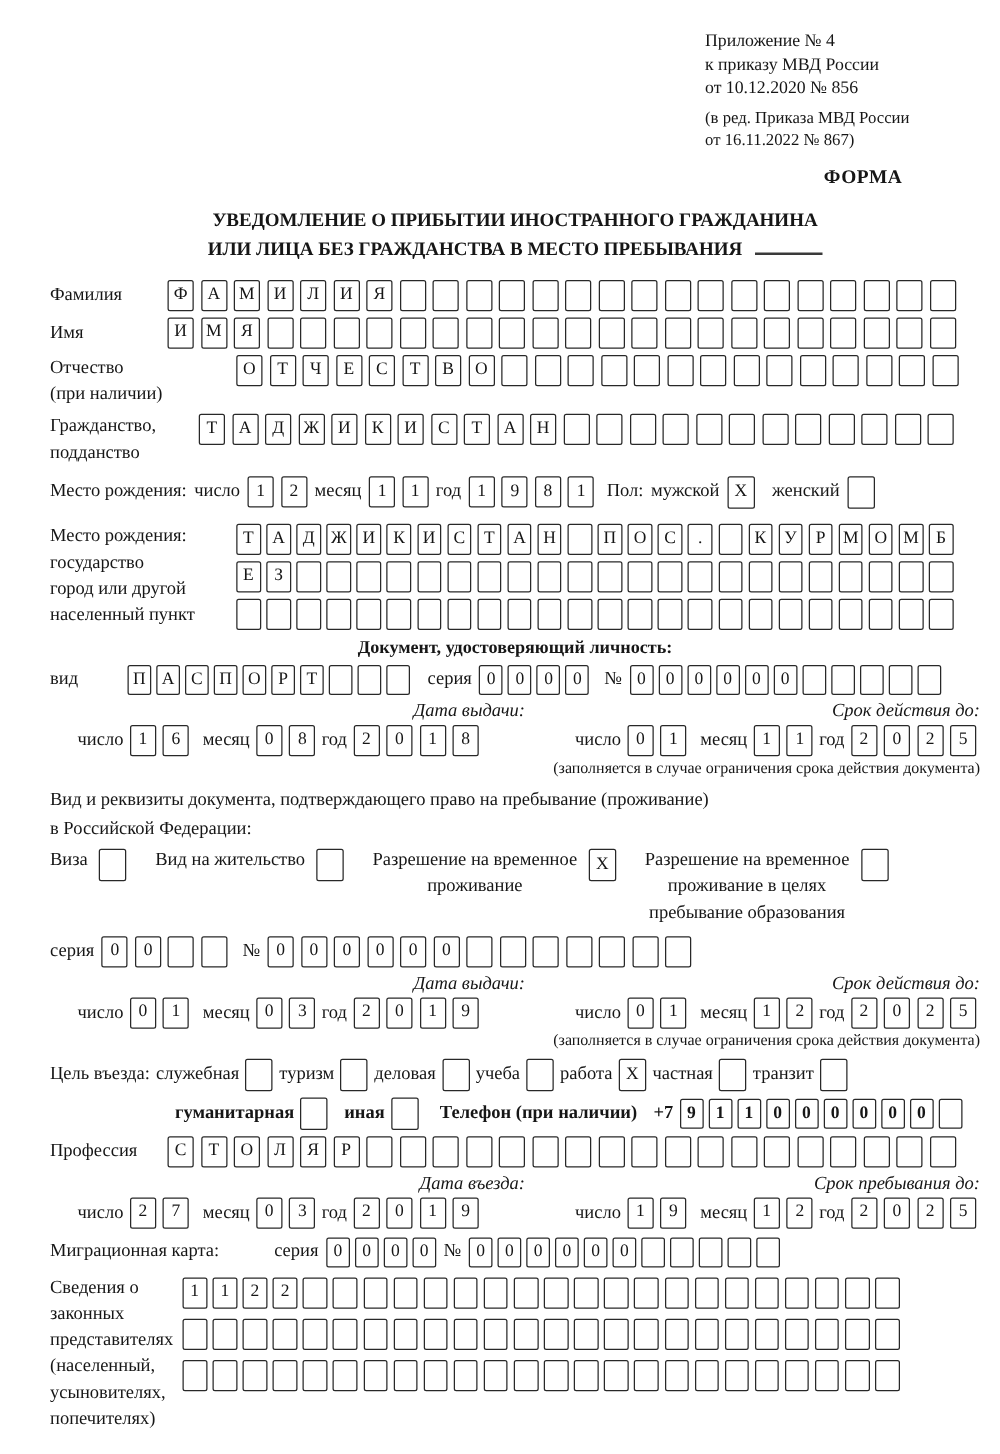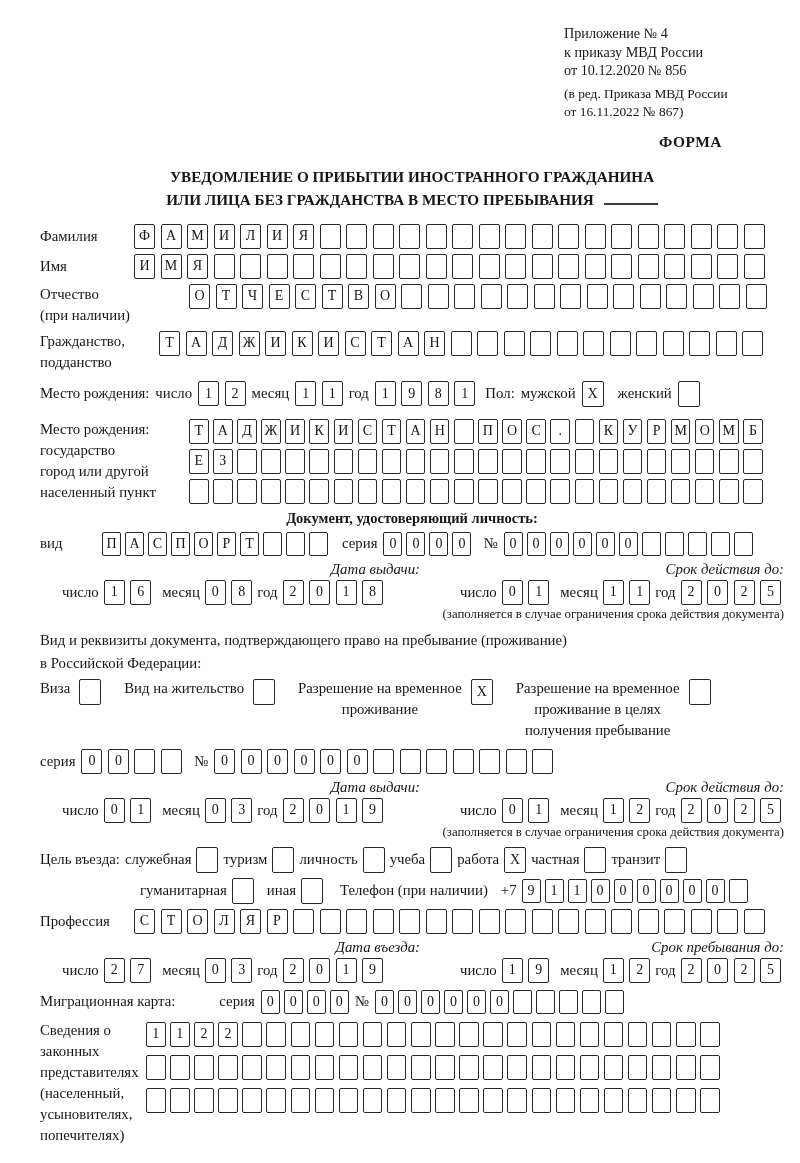--- a/index.html
+++ b/index.html
@@ -43,21 +43,21 @@
   .note { text-align:right; font-size:12.8px; margin-top:2px; }
 
   .intro { margin-top:7px; line-height:1.55; }
   .optrow { display:flex; align-items:flex-start; gap:9px; margin-top:4px; }
   .optlbl { line-height:1.4; }
   .optlbl.c { text-align:center; }
   .optlbl .lline { line-height:1.4; }
   .cb.top { margin-top:1px; }
   .sp14 { margin-left:14px; }
 
-  .indent { margin-left:100px; }
+  .indent { margin-left:100px;font-weight:bold; }
   .gap38 { margin-left:38px; }
 </style>
 </head>
 <body>
 
 <div class="page">
 
   <div class="hdr">
     <div>Приложение № 4</div>
     <div>к приказу МВД России</div>
@@ -413,21 +413,21 @@
     <span class="optlbl sp14">Вид на жительство</span>
     <span class="cb top"></span>
     <span class="optlbl c sp14">
       <span class="lline">Разрешение на временное</span>
       <span class="lline">проживание</span>
     </span>
     <span class="cb top">X</span>
     <span class="optlbl c sp14">
       <span class="lline">Разрешение на временное</span>
       <span class="lline">проживание в целях</span>
-      <span class="lline">получения пребывание</span>
+      <span class="lline">пребывание образования</span>
     </span>
     <span class="cb top"></span>
   </div>
 
   <div class="frow" style="margin-top:8px">
     <span class="lbl">серия</span>
     <span class="cellrow">
         <span class="cell">0</span>
         <span class="cell">0</span>
         <span class="cell"></span>
@@ -498,21 +498,21 @@
     </div>
   </div>
   <div class="note">(заполняется в случае ограничения срока действия документа)</div>
 
   <div class="frow" style="margin-top:7px; gap:5px">
     <span class="lbl">Цель въезда:</span>
     <span>служебная</span>
     <span class="cb"></span>
     <span>туризм</span>
     <span class="cb"></span>
-    <span>личность</span>
+    <span>деловая</span>
     <span class="cb"></span>
     <span>учеба</span>
     <span class="cb"></span>
     <span>работа</span>
     <span class="cb">X</span>
     <span>частная</span>
     <span class="cb"></span>
     <span>транзит</span>
     <span class="cb"></span>
   </div>

